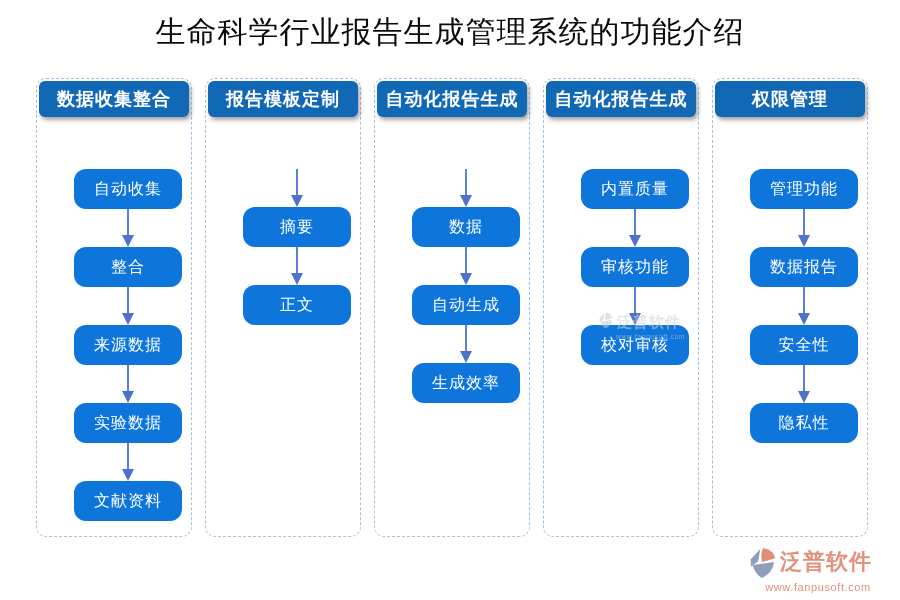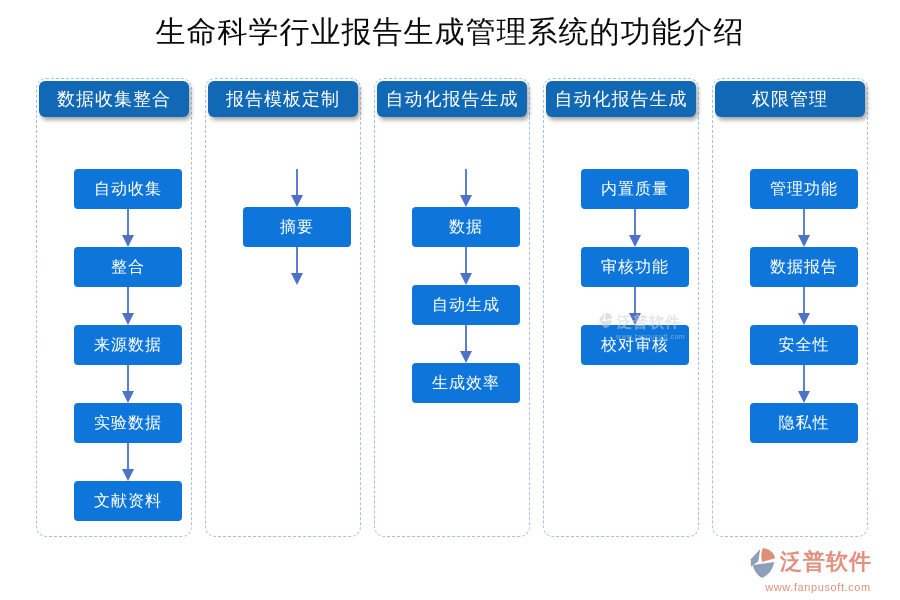--- a/index.html
+++ b/index.html
@@ -16,30 +16,30 @@
   }
   .column{
     position:absolute;top:78px;width:156px;height:459px;
     border:1.5px dashed #a6c0de;border-radius:10px;
     box-sizing:border-box;background:transparent;
   }
   .col-header{
     position:absolute;top:2px;left:2px;right:2px;height:36px;
     background:#1168b4;border-radius:6px;
     box-shadow:2px 3px 4px rgba(90,90,90,.55);
-    color:#ffffff;font-weight:normal;font-size:18px;
+    color:#ffffff;font-weight:bold;font-size:18px;
     display:flex;align-items:center;justify-content:center;
     letter-spacing:1px;white-space:nowrap;
   }
   .stack{
     position:absolute;top:90px;left:37px;width:108px;
     display:flex;flex-direction:column;align-items:stretch;
   }
   .node{
-    height:40px;background:#0e75da;border-radius:4px;
+    height:40px;background:#0e75da;border-radius:12px;
     color:#ffffff;font-size:16px;
     display:flex;align-items:center;justify-content:center;
     letter-spacing:1px;white-space:nowrap;
   }
   .arrow{
     height:38px;display:flex;align-items:center;justify-content:center;
   }
   
   .wm-center{
     position:absolute;left:598px;top:312px;width:120px;
@@ -114,20 +114,21 @@
           <polygon points="1,26 13,26 7,38" fill="#4d72c8"></polygon>
         </svg>
       </div>
     <div class="node">摘要</div>
     <div class="arrow">
         <svg width="14" height="38">
           <line x1="7" y1="0" x2="7" y2="27" stroke="#5d7fd0" stroke-width="2"></line>
           <polygon points="1,26 13,26 7,38" fill="#4d72c8"></polygon>
         </svg>
       </div>
+    <div class="node">正文</div>
   </div>
 </div>
 
 <div class="column" style="left:374px">
   <div class="col-header">自动化报告生成</div>
   <div class="stack">
     <div class="arrow">
         <svg width="14" height="38">
           <line x1="7" y1="0" x2="7" y2="27" stroke="#5d7fd0" stroke-width="2"></line>
           <polygon points="1,26 13,26 7,38" fill="#4d72c8"></polygon>

